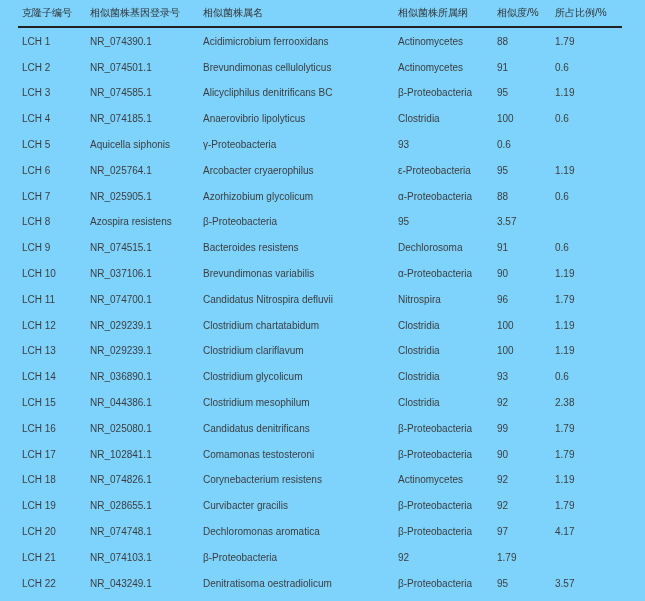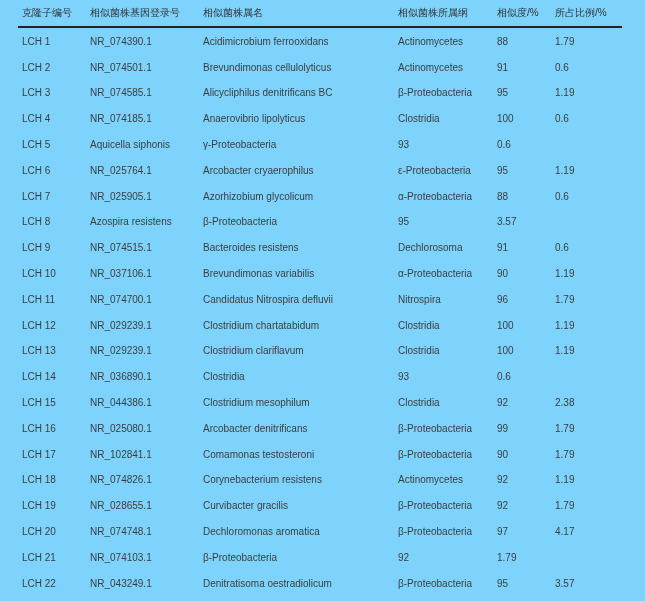--- a/index.html
+++ b/index.html
@@ -172,38 +172,39 @@
     <span class="td">NR_029239.1</span>
     <span class="td"><span class="it">Clostridium clariflavum</span><span></span></span>
     <span class="td"><span class="it"></span><span>Clostridia</span></span>
     <span class="td">100</span>
     <span class="td">1.19</span>
   </div>
 
   <div class="grid-row tr">
     <span class="td">LCH 14</span>
     <span class="td">NR_036890.1</span>
+    <span class="td"><span class="it">Clostridium glycolicum</span><span></span></span>
     <span class="td"><span class="it"></span><span>Clostridia</span></span>
     <span class="td">93</span>
     <span class="td">0.6</span>
   </div>
 
   <div class="grid-row tr">
     <span class="td">LCH 15</span>
     <span class="td">NR_044386.1</span>
     <span class="td"><span class="it">Clostridium mesophilum</span><span></span></span>
     <span class="td"><span class="it"></span><span>Clostridia</span></span>
     <span class="td">92</span>
     <span class="td">2.38</span>
   </div>
 
   <div class="grid-row tr">
     <span class="td">LCH 16</span>
     <span class="td">NR_025080.1</span>
-    <span class="td"><span class="it">Arcobacter denitrificans</span><span></span></span>
+    <span class="td"><span class="it">Candidatus denitrificans</span><span></span></span>
     <span class="td"><span class="it">β</span><span>-Proteobacteria</span></span>
     <span class="td">99</span>
     <span class="td">1.79</span>
   </div>
 
   <div class="grid-row tr">
     <span class="td">LCH 17</span>
     <span class="td">NR_102841.1</span>
     <span class="td"><span class="it">Comamonas testosteroni</span><span></span></span>
     <span class="td"><span class="it">β</span><span>-Proteobacteria</span></span>

